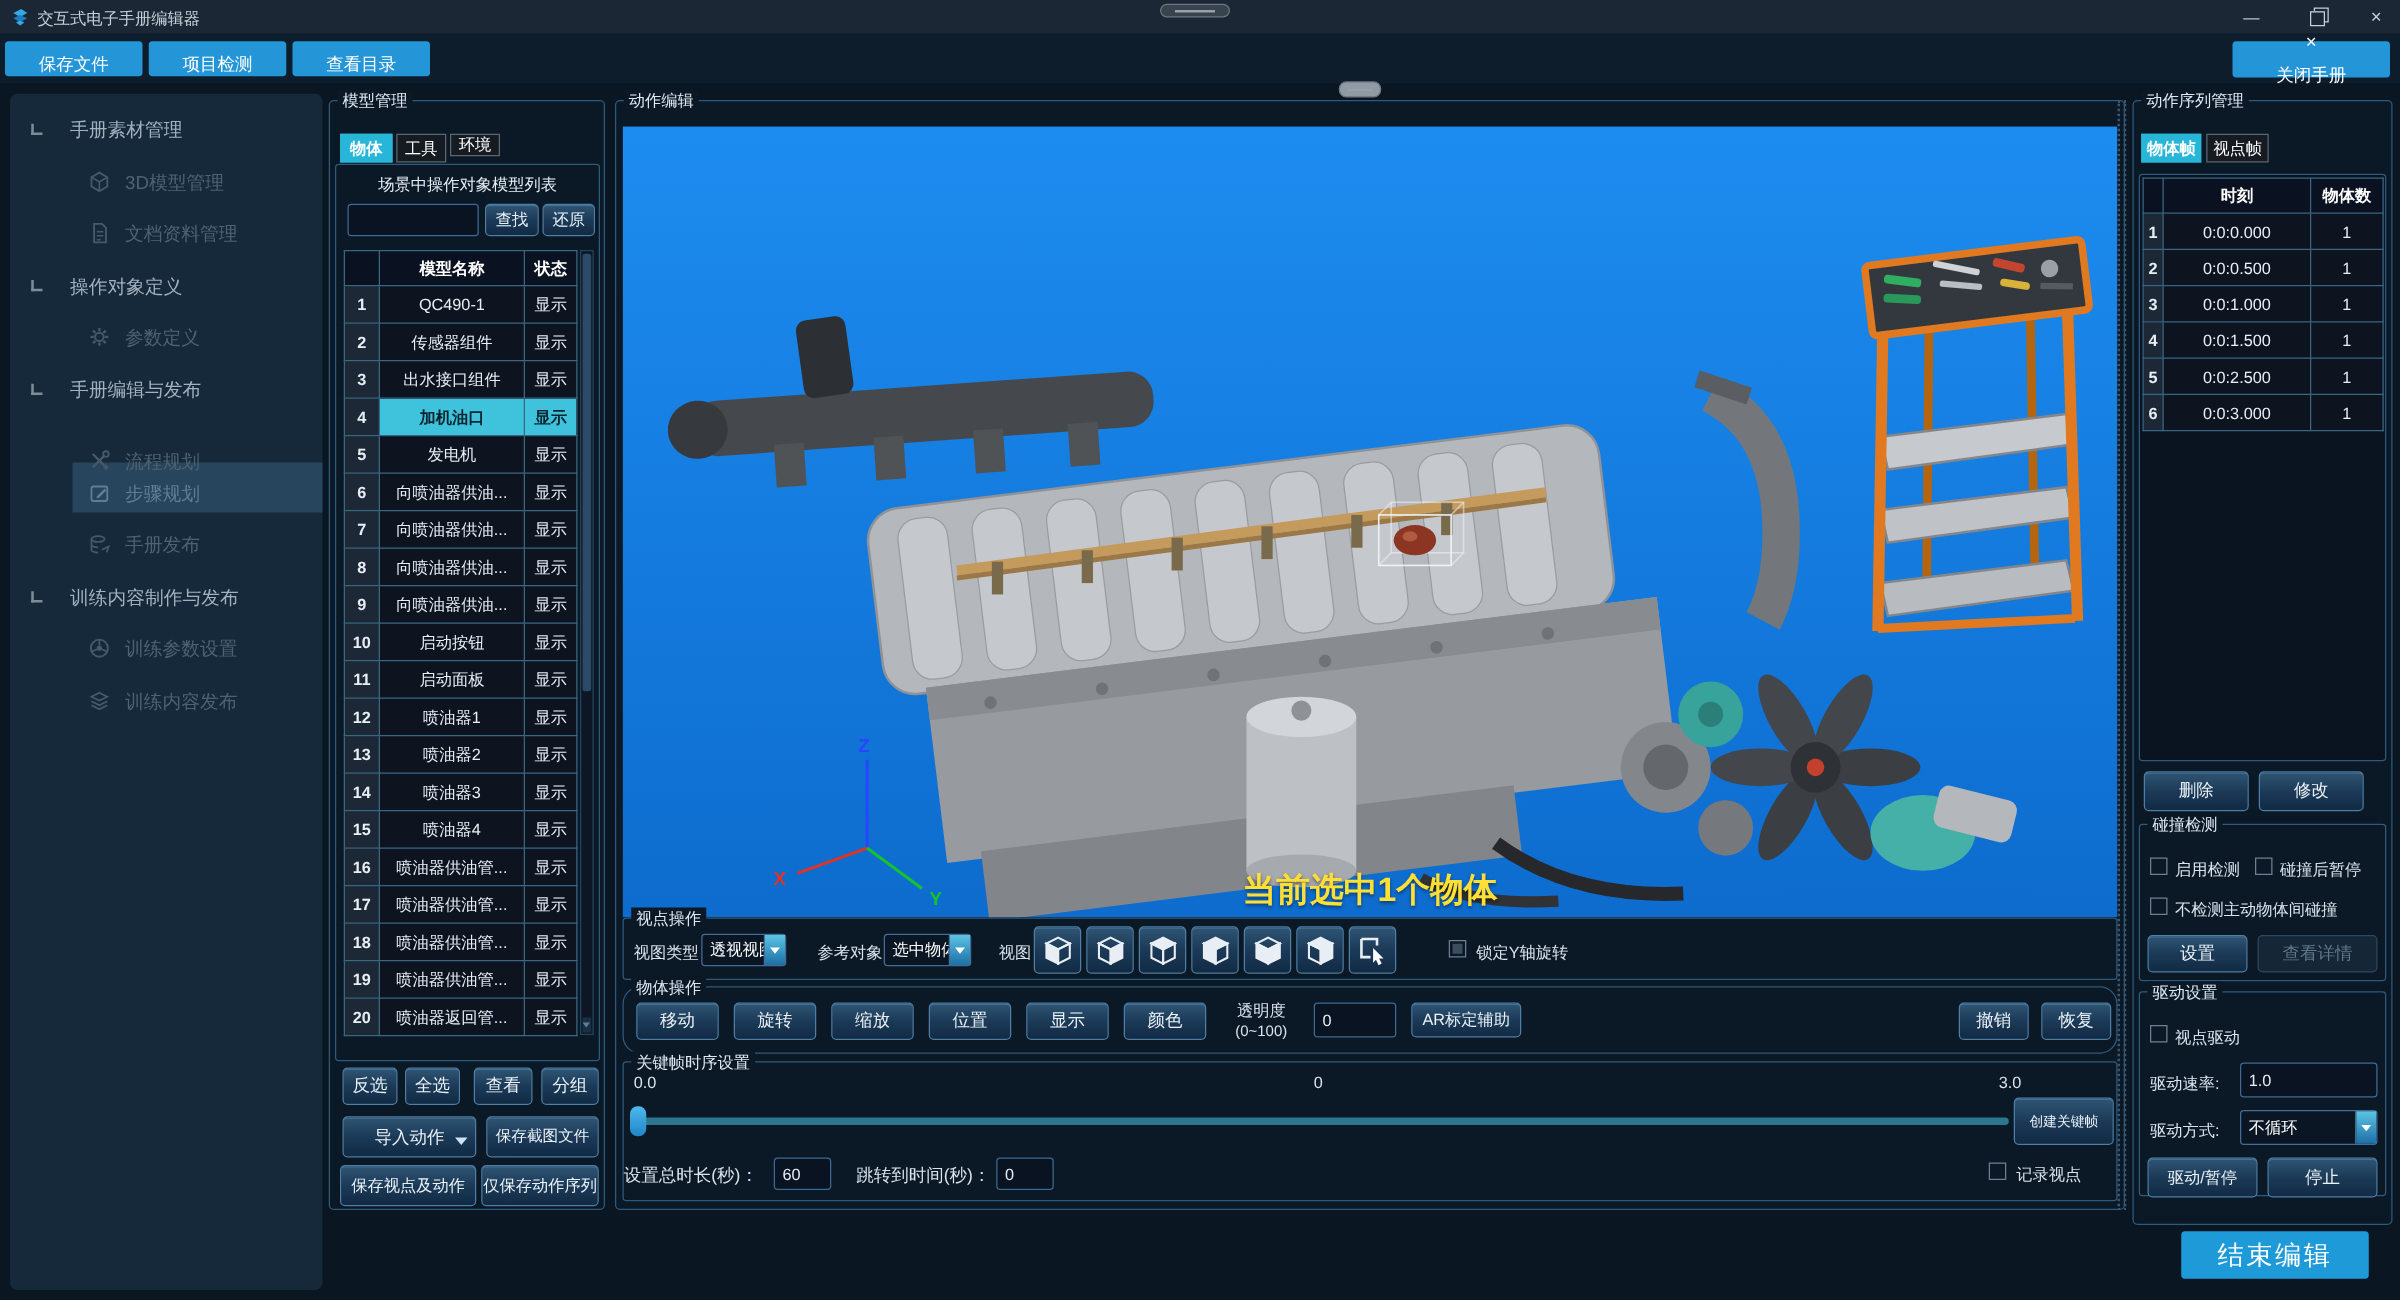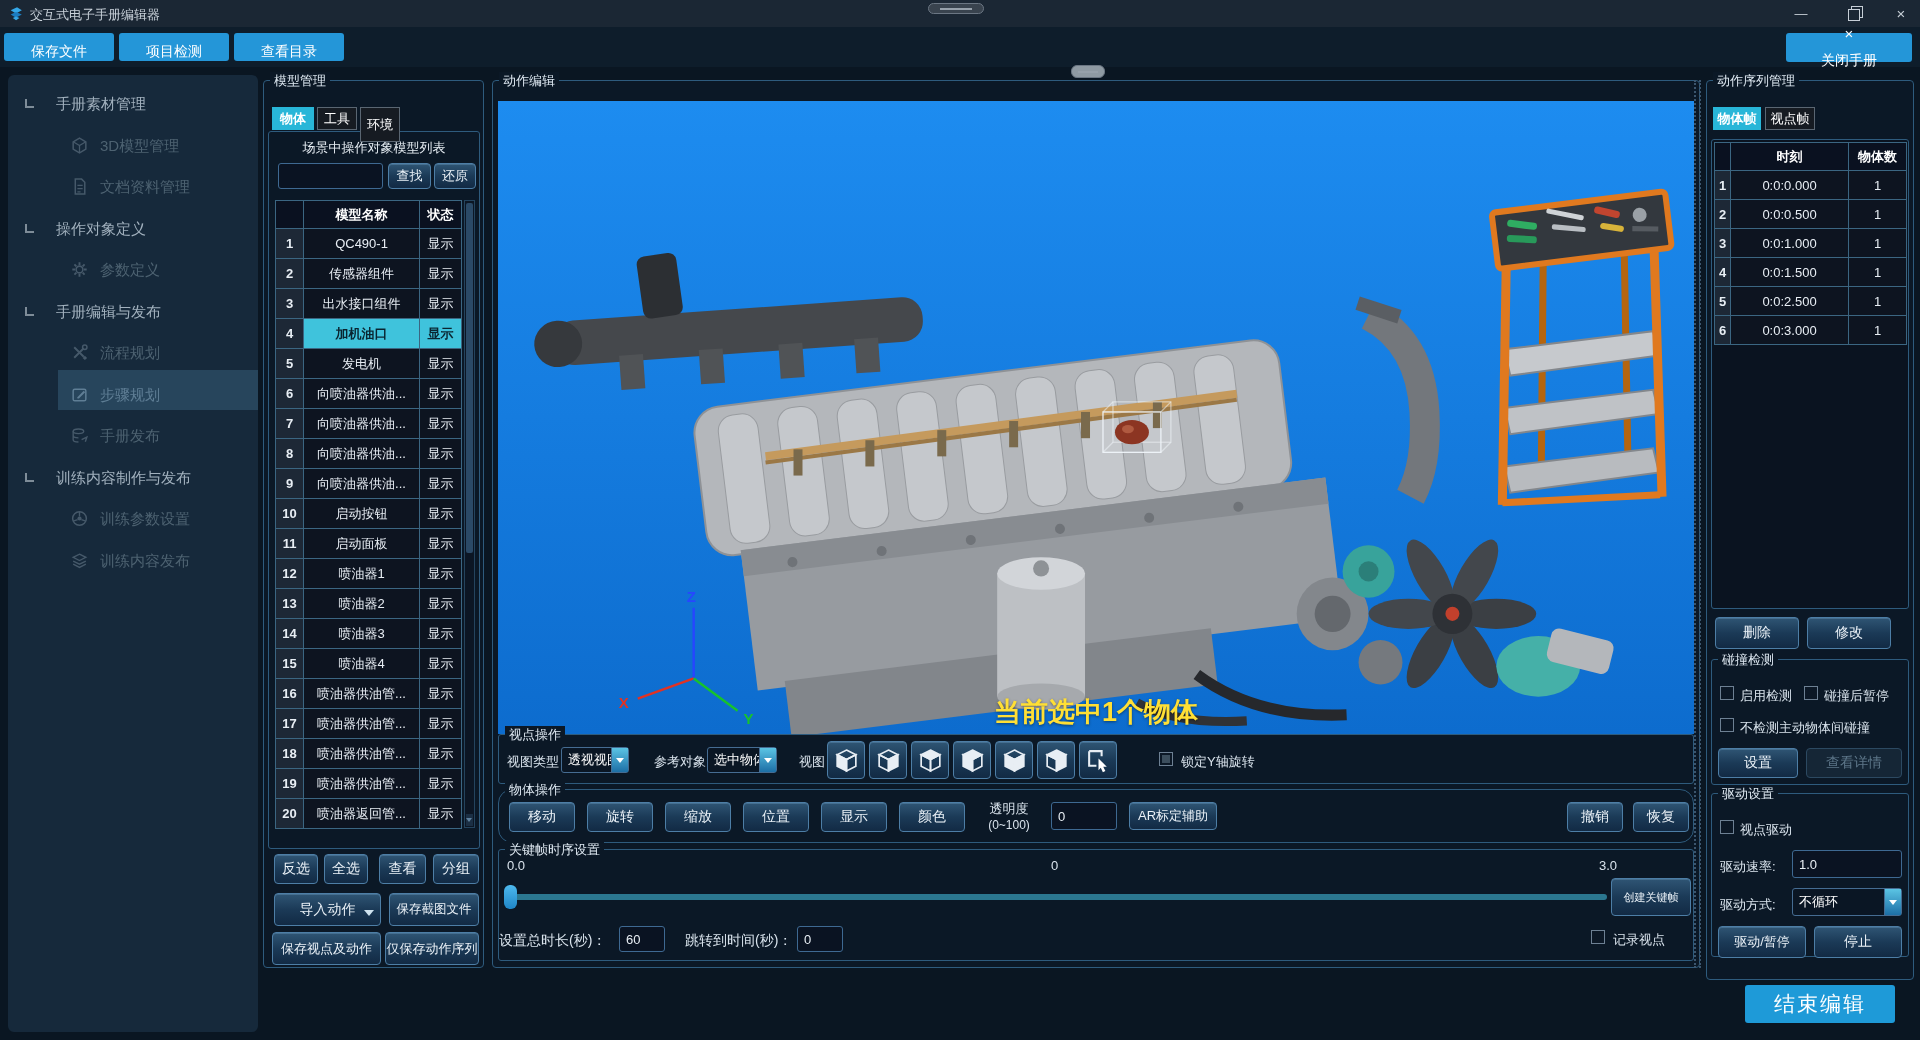--- a/index.html
+++ b/index.html
@@ -166,21 +166,21 @@
               <g stroke="currentColor" stroke-width="1.8">
                 <path d="M9 2.2v2.6M9 13.2v2.6M2.2 9h2.6M13.2 9h2.6M4.2 4.2l1.8 1.8M12 12l1.8 1.8M13.8 4.2L12 6M6 12l-1.8 1.8"></path>
               </g>
             </svg></span>
           <span class="itxt">参数定义</span>
         </div>
         <div class="side-group" style="top: 224px;">
           <span class="corner"></span>
           <span class="gtxt">手册编辑与发布</span>
         </div>
-        <div class="side-item" style="top: 265px; padding-left: 41px;">
+        <div class="side-item" style="top: 281px; padding-left: 41px;">
           <span class="icn"><svg width="19" height="19" viewBox="0 0 18 18" style="color:currentColor">
               <path d="M4 14L13 5M4 4l9 9" stroke="currentColor" stroke-width="1.8" fill="none"></path>
               <circle cx="14" cy="4" r="2.1" fill="none" stroke="currentColor" stroke-width="1.4"></circle>
               <rect x="12.6" y="12.6" width="3" height="3" fill="currentColor" transform="rotate(45 14.1 14.1)"></rect>
             </svg></span>
           <span class="itxt">流程规划</span>
         </div>
         <div class="side-item active" style="top: 307px;">
           <span class="icn"><svg width="19" height="19" viewBox="0 0 18 18" style="color:currentColor">
               <rect x="3" y="4" width="12" height="11" rx="1.5" fill="none" stroke="currentColor" stroke-width="1.4"></rect>
@@ -216,21 +216,21 @@
           <span class="itxt">训练内容发布</span>
         </div>
       </div>
   </div>
 
   <div class="panel" style="left:263px;top:80px;width:221px;height:888px;">
     <span class="legend">模型管理</span>
     <div id="model-tabs">
         <div class="tab active" style="left: 8px; top: 26px; width: 42px; height: 23px;">物体</div>
         <div class="tab" style="left: 53px; top: 26px; width: 40px; height: 23px;">工具</div>
-        <div class="tab" style="left: 96px; top: 26px; width: 40px; height: 35px;">环境</div>
+        <div class="tab" style="left: 96px; top: 26px; width: 40px; height: 18px;">环境</div>
       </div>
 
     <div class="gbox" style="left:4px;top:50px;width:212px;height:718px;">
       <div class="lbl" style="left:0;right:0;top:7px;text-align:center;font-size:13px;color:#e6edf3;">场景中操作对象模型列表</div>
       <input class="inp" style="left: 9px; top: 31px; width: 105px; height: 26px;" value="">
       <button class="btn" style="left:119px;top:31px;width:43px;height:26px;font-size:13px;">查找</button>
       <button class="btn" style="left:165px;top:31px;width:42px;height:26px;font-size:13px;">还原</button>
 
       <table class="tbl" style="position:absolute;left:6px;top:68px;width:186px;">
         <colgroup>

